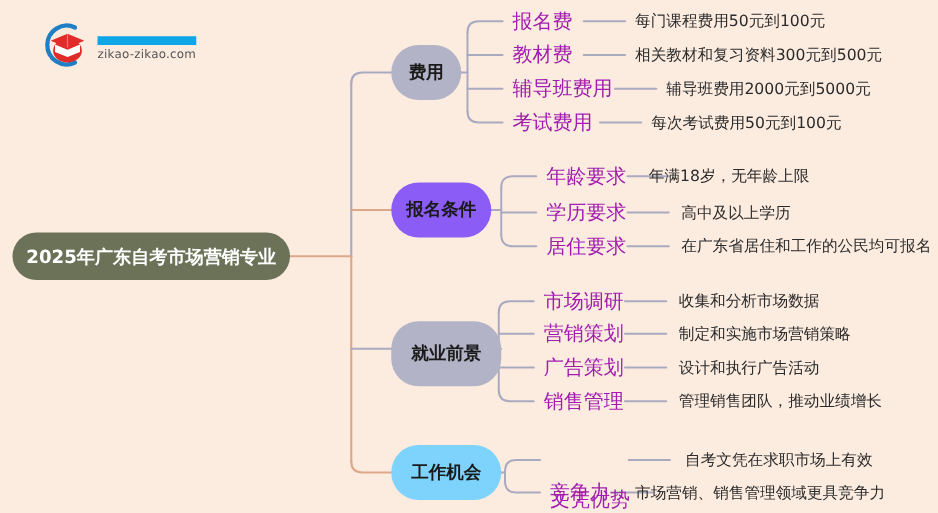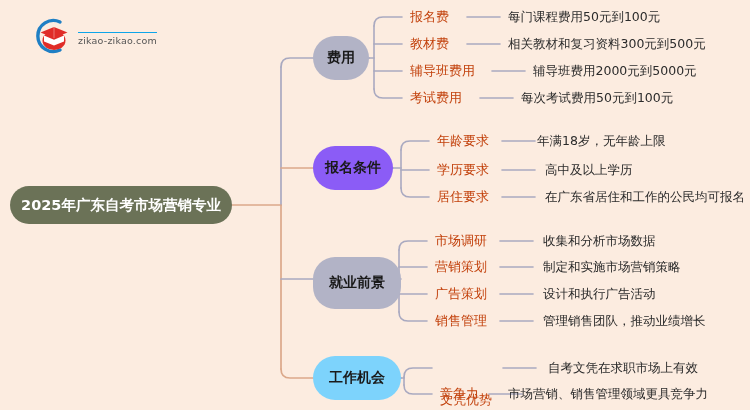--- a/index.html
+++ b/index.html
@@ -58,21 +58,21 @@
     font-weight: 700;
     color: #1d1d1d;
     letter-spacing: 0.5px;
     font-family: "DejaVu Sans", "Liberation Sans", sans-serif;
   }
   #logo-url {
     font-size: 9.5px;
     color: #555;
     letter-spacing: 0.2px;
     margin-top: 4px;
-    border-top: 1px solid #0ea5e9;
+    border-top: 7px solid #0ea5e9;
     padding-top: 3px;
     font-family: "DejaVu Sans", "Liberation Sans", sans-serif;
   }
 
   
   #root-node {
     position: absolute;
     left: 10px;
     top: 186px;
     width: 222px;
@@ -105,22 +105,22 @@
     font-size: 14px;
     font-weight: 700;
     color: #1a1a1a;
     white-space: nowrap;
     font-family: "DejaVu Sans", "Liberation Sans", sans-serif;
   }
 
   
   .sub-topic {
     position: absolute;
-    font-size: 13px;
-    color: #c2410c;
+    font-size: 16px;
+    color: #a21caf;
     white-space: nowrap;
     font-family: "DejaVu Sans", "Liberation Sans", sans-serif;
     line-height: 14px;
   }
   .sub-detail {
     position: absolute;
     font-size: 12.5px;
     color: #2b2b2b;
     white-space: nowrap;
     font-family: "DejaVu Sans", "Liberation Sans", sans-serif;
@@ -208,21 +208,21 @@
       <div class="sub-topic" style="left: 410px; top: 37px;">教材费</div>
       <div class="sub-detail" style="left: 508px; top: 37px;">相关教材和复习资料300元到500元</div>
       <div class="sub-topic" style="left: 410px; top: 64px;">辅导班费用</div>
       <div class="sub-detail" style="left: 533px; top: 64px;">辅导班费用2000元到5000元</div>
       <div class="sub-topic" style="left: 410px; top: 91px;">考试费用</div>
       <div class="sub-detail" style="left: 521px; top: 91px;">每次考试费用50元到100元</div>
       <div class="branch-pill" style="left: 313px; top: 146px; width: 80px; height: 44px; background: #8b5cf6;">
         <span class="label">报名条件</span>
       </div>
       <div class="sub-topic" style="left: 437px; top: 134px;">年龄要求</div>
-      <div class="sub-detail" style="left: 537px; top: 134px;">年满18岁，无年龄上限</div>
+      <div class="sub-detail" style="left: 519px; top: 134px;">年满18岁，无年龄上限</div>
       <div class="sub-topic" style="left: 437px; top: 163px;">学历要求</div>
       <div class="sub-detail" style="left: 545px; top: 163px;">高中及以上学历</div>
       <div class="sub-topic" style="left: 437px; top: 190px;">居住要求</div>
       <div class="sub-detail" style="left: 545px; top: 190px;">在广东省居住和工作的公民均可报名</div>
       <div class="branch-pill" style="left: 313px; top: 257px; width: 88px; height: 52px; background: rgb(178, 179, 198);">
         <span class="label">就业前景</span>
       </div>
       <div class="sub-topic" style="left: 435px; top: 234px;">市场调研</div>
       <div class="sub-detail" style="left: 543px; top: 234px;">收集和分析市场数据</div>
       <div class="sub-topic" style="left: 435px; top: 260px;">营销策划</div>

